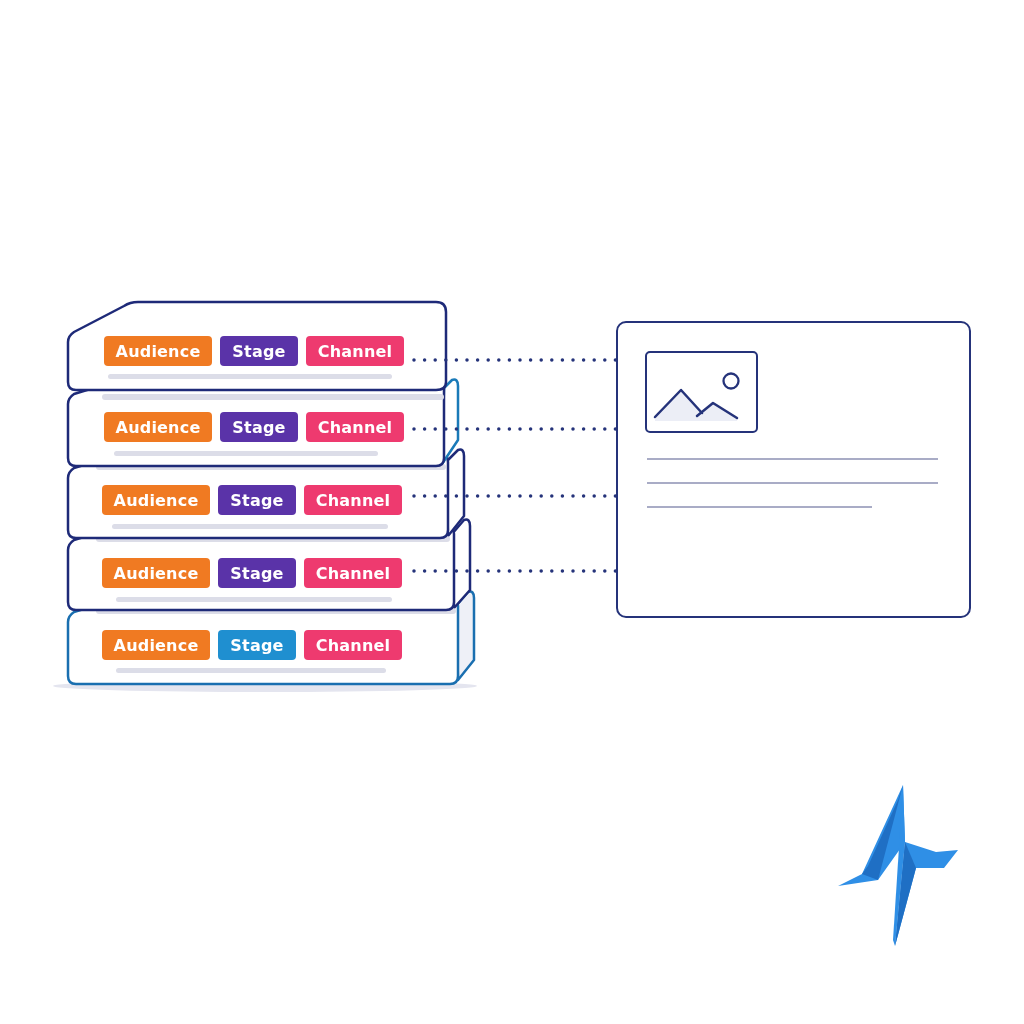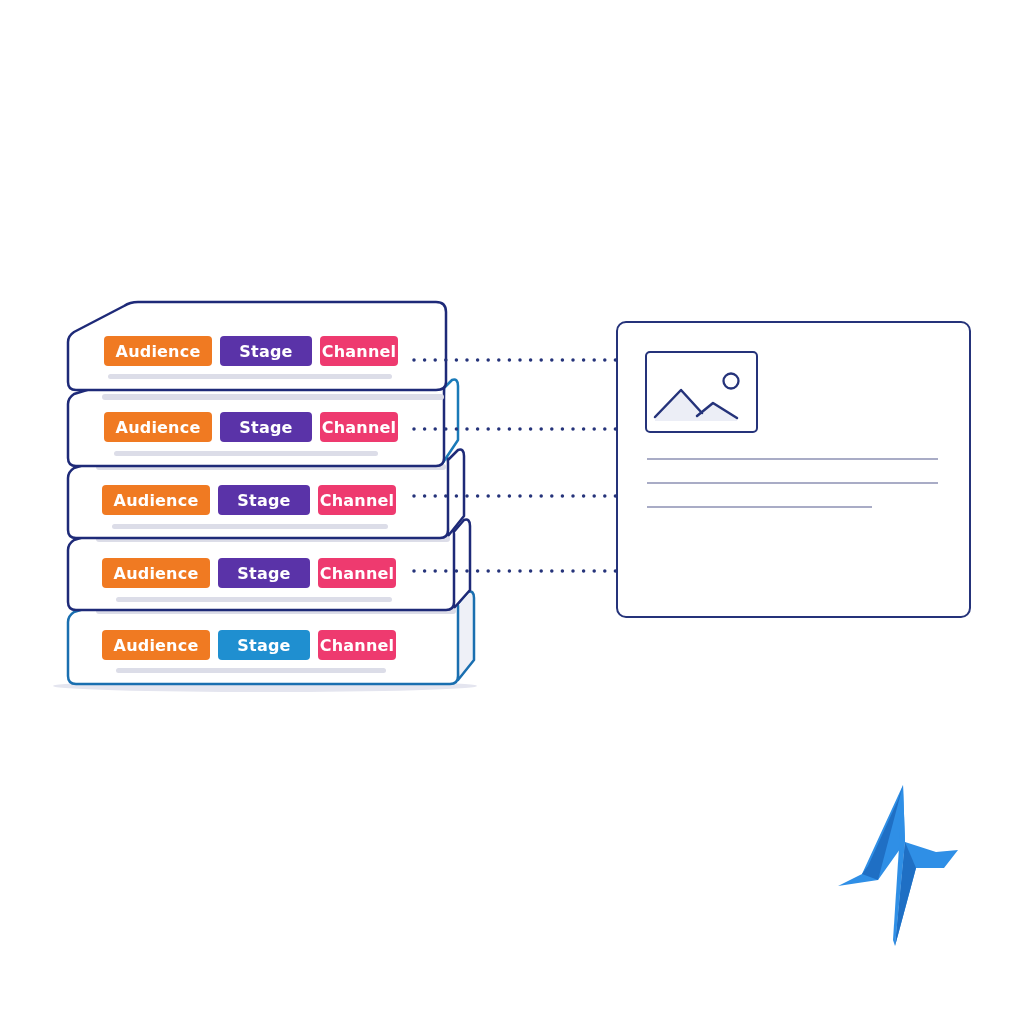--- a/index.html
+++ b/index.html
@@ -6,22 +6,22 @@
     body { width: 1024px; height: 1024px; position: relative; overflow: hidden; font-family: "DejaVu Sans", sans-serif; }
     .card-svg { position: absolute; overflow: visible; }
     .tags { position: absolute; display: flex; gap: 8px; }
     .tag {
       display: inline-flex; align-items: center; justify-content: center;
       height: 30px; border-radius: 4px; color: #ffffff;
       font-family: "DejaVu Sans", sans-serif; font-weight: bold; font-size: 16px;
       letter-spacing: 0.2px; padding: 0 12px; box-sizing: border-box;
     }
     .tag-audience { width: 108px; }
-    .tag-stage { width: 92px; }
-    .tag-channel { width: 78px; }
+    .tag-stage { width: 78px; }
+    .tag-channel { width: 98px; }
     .underline { position: absolute; height: 5px; border-radius: 3px; background: #dcdde8; }
     .doc-panel {
       position: absolute; left: 616px; top: 321px; width: 355px; height: 297px;
       border: 2px solid #25337a; border-radius: 10px; box-sizing: border-box; background: #ffffff;
     }
     .doc-line { position: absolute; height: 2px; background: #a9acc6; }
     .img-frame {
       position: absolute; left: 645px; top: 351px; width: 113px; height: 82px;
       border: 2px solid #25337a; border-radius: 5px; box-sizing: border-box; background: #fff;
     }

